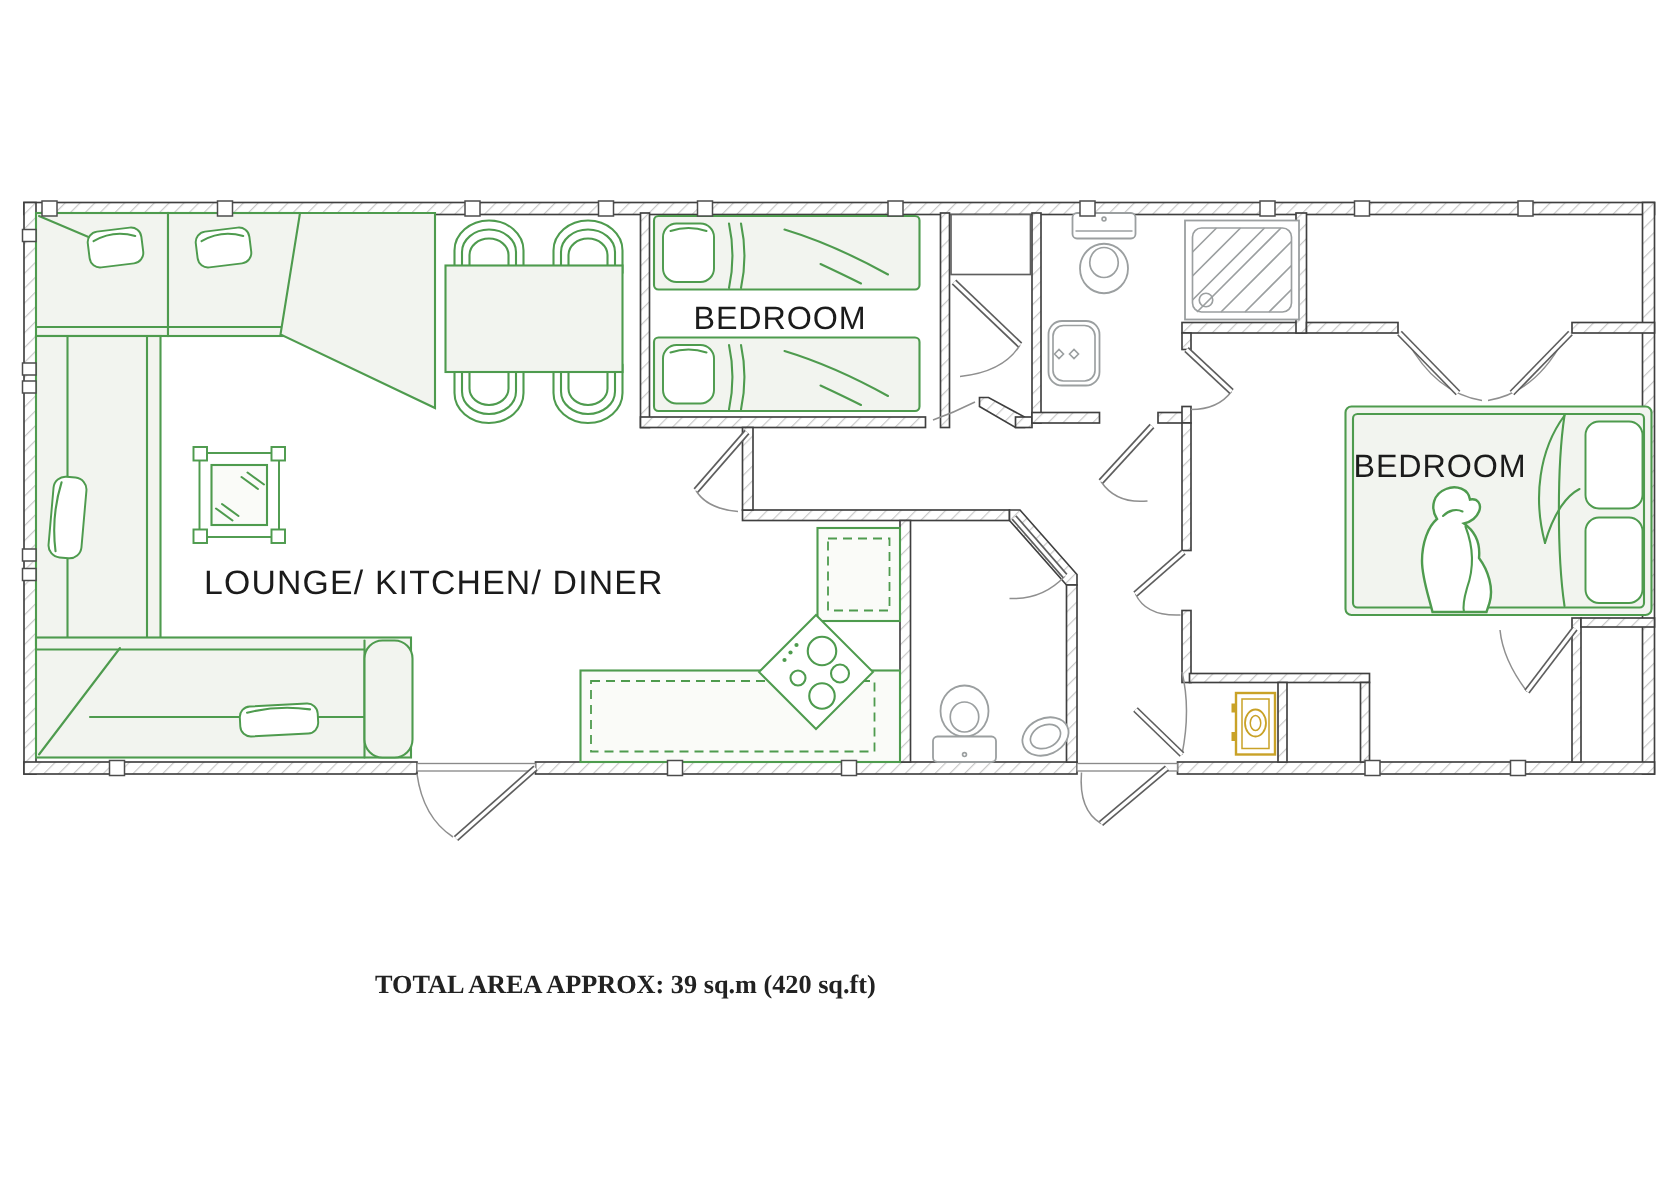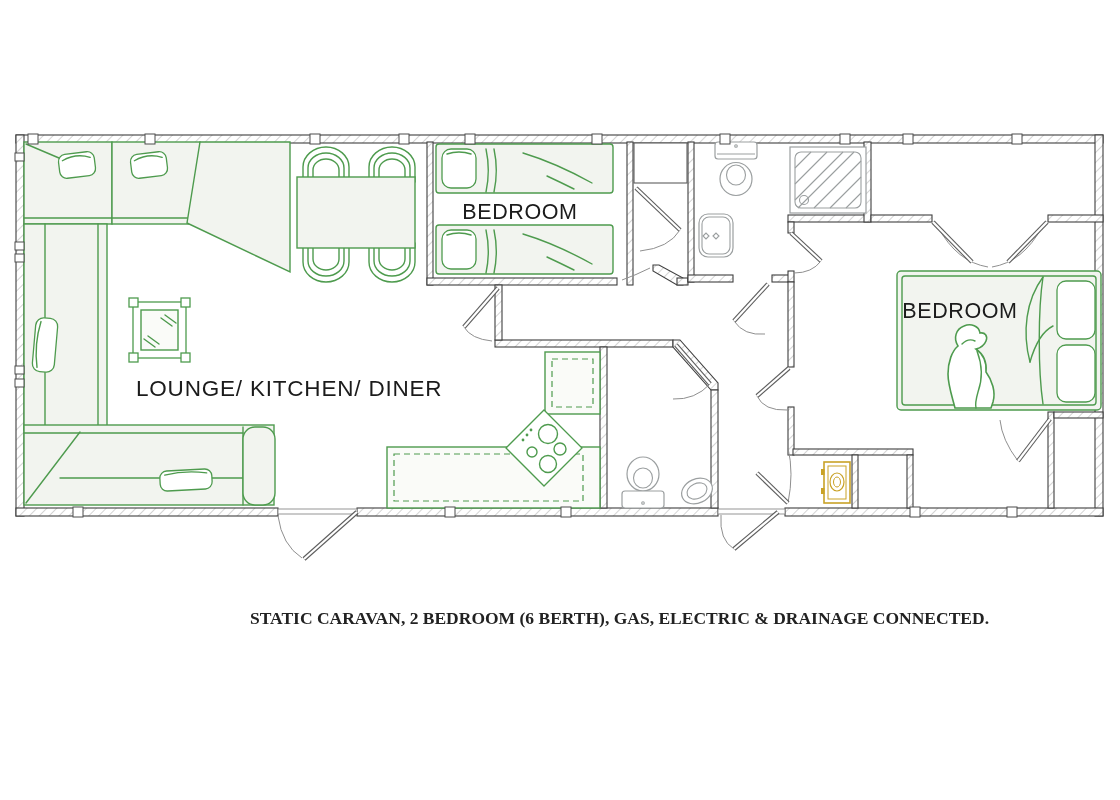--- a/index.html
+++ b/index.html
@@ -290,14 +290,14 @@
       <rect class="sq" x="561" y="507" width="10" height="10"></rect>
       <rect class="sq" x="910" y="507" width="10" height="10"></rect>
       <rect class="sq" x="1007" y="507" width="10" height="10"></rect>
     </g>
 
     <text class="room room-lg" x="136" y="396">LOUNGE/ KITCHEN/ DINER</text>
     <text class="room" x="520" y="219" text-anchor="middle">BEDROOM</text>
     <text class="room" x="960" y="318" text-anchor="middle">BEDROOM</text>
   </svg>
 
-  <div class="cap cap1">STATIC CARAVAN, 2 BEDROOM (6 BERTH), GAS, ELECTRIC &amp; DRAINAGE CONNECTED.</div>
+  <div class="cap cap2">TOTAL AREA APPROX: 39 sq.m (420 sq.ft)</div>
 </div>
 
 </body></html>

